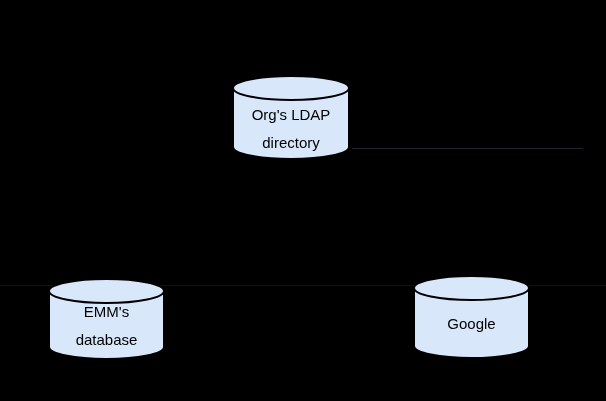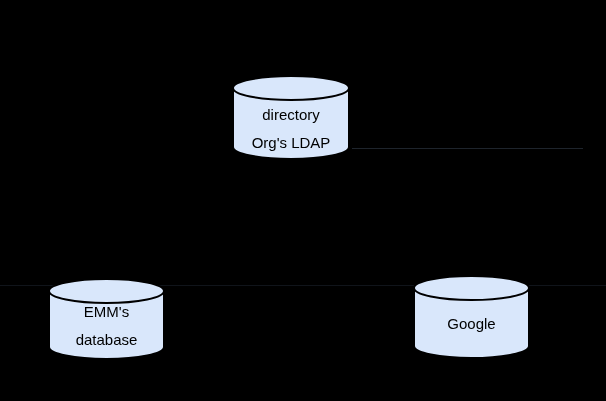--- a/index.html
+++ b/index.html
@@ -71,22 +71,22 @@
 
   <div class="faint-line faint-line-right"></div>
   <div class="faint-line faint-line-long"></div>
 
   <div class="node node-ldap">
     <svg viewBox="0 0 120 87" preserveAspectRatio="none">
       <path class="cyl" d="M2 14 L2 73 A58 12 0 0 0 118 73 L118 14" fill="#d9e7fb"></path>
       <ellipse class="cyl" cx="60" cy="14" rx="58" ry="12" fill="#d9e7fb"></ellipse>
     </svg>
     <div class="label">
+      <div>Org's LDAP</div>
       <div>directory</div>
-      <div>Org's LDAP</div>
     </div>
   </div>
 
   <div class="node node-emm">
     <svg viewBox="0 0 119 84" preserveAspectRatio="none">
       <path class="cyl" d="M2 14 L2 70 A57.5 12 0 0 0 117 70 L117 14" fill="#d9e7fb"></path>
       <ellipse class="cyl" cx="59.5" cy="14" rx="57.5" ry="12" fill="#d9e7fb"></ellipse>
     </svg>
     <div class="label">
       <div>EMM's</div>

